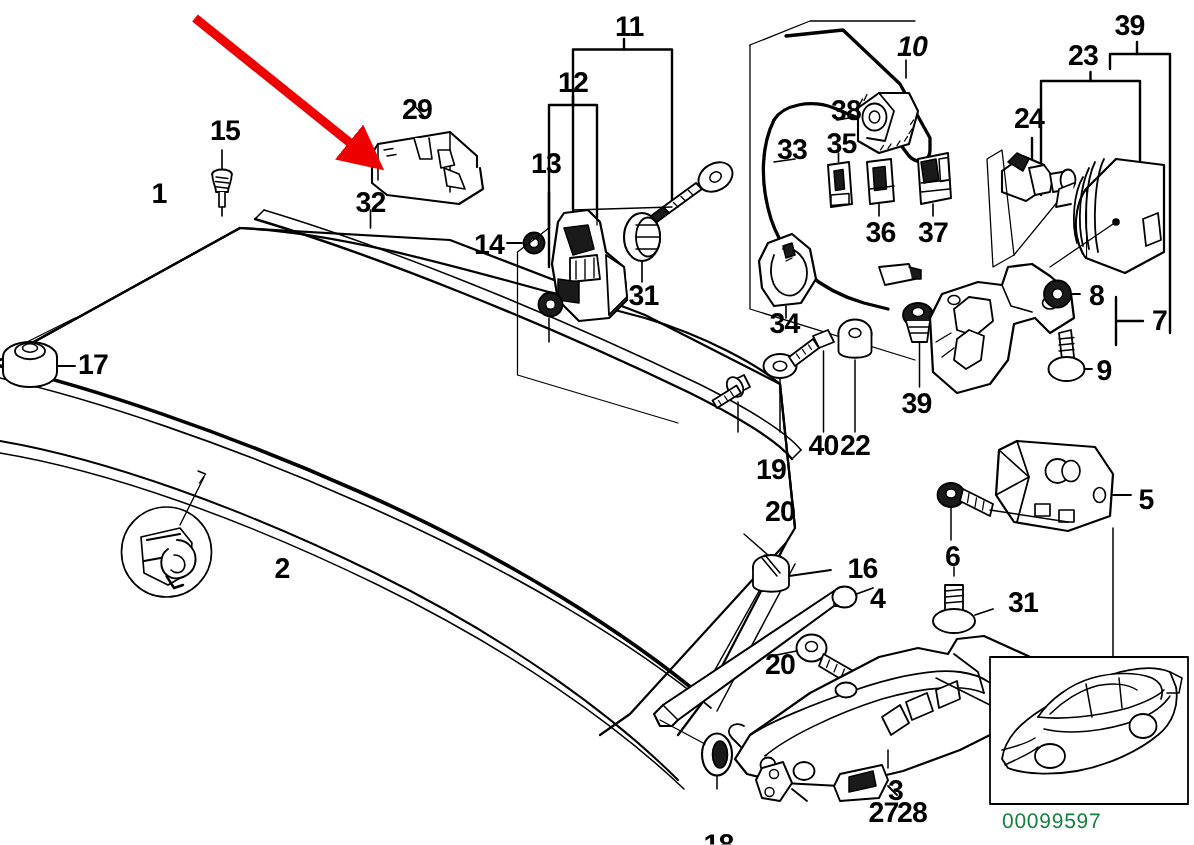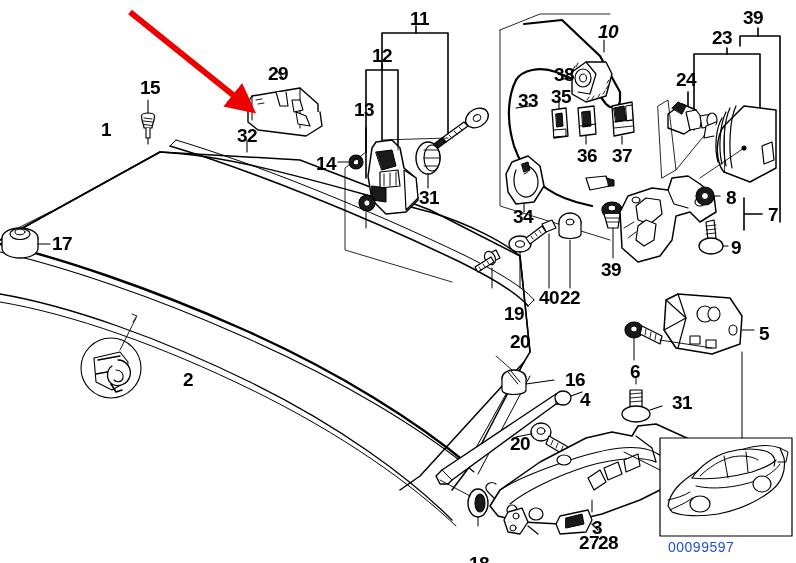--- a/index.html
+++ b/index.html
@@ -4,21 +4,21 @@
 <style>
   html,body{margin:0;padding:0;background:#fff;}
   body{width:796px;height:563px;overflow:hidden;
        font-family:"Liberation Sans","DejaVu Sans",sans-serif;}
   #stage{position:relative;width:796px;height:563px;background:#ffffff;}
   #stage svg{position:absolute;left:0;top:0;}
   .lbl{position:absolute;font-weight:bold;color:#000;
        font-family:"Liberation Sans","DejaVu Sans",sans-serif;
        font-size:19px;line-height:19px;white-space:nowrap;
        letter-spacing:-0.5px;}
-  .diagid{position:absolute;font-weight:normal;color:#1d4ed8;
+  .diagid{position:absolute;font-weight:normal;color:#15803d;
        font-family:"Liberation Sans","DejaVu Sans",sans-serif;
        font-size:14px;letter-spacing:0.5px;}
 </style>
 </head>
 <body>
 
 <div id="stage">
 
 <svg width="796" height="563" viewBox="0 0 796 563">
   <defs>

